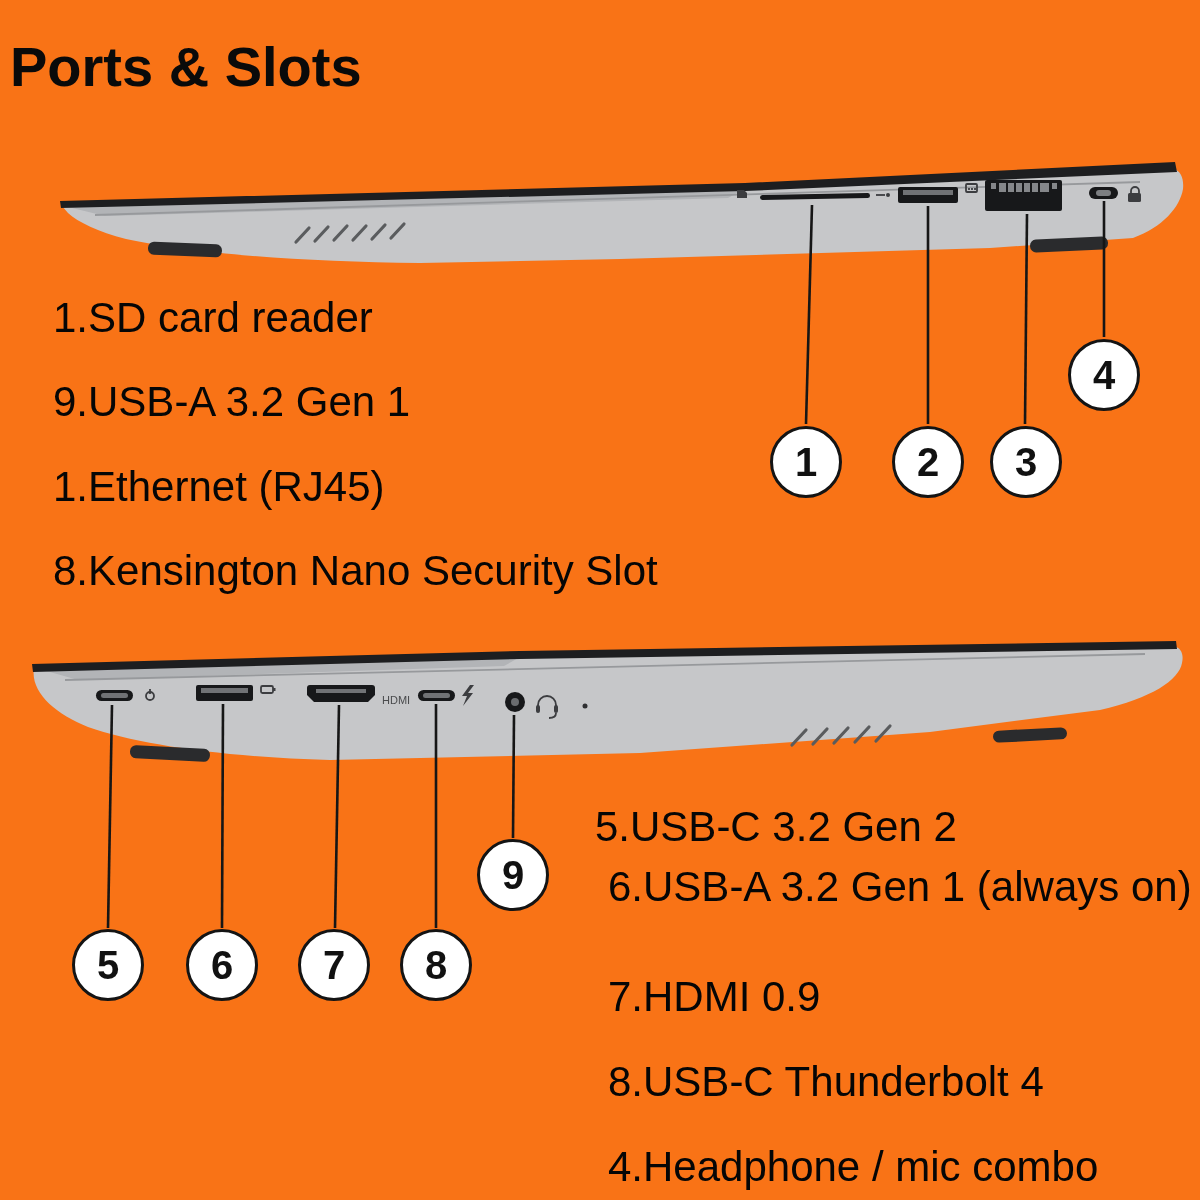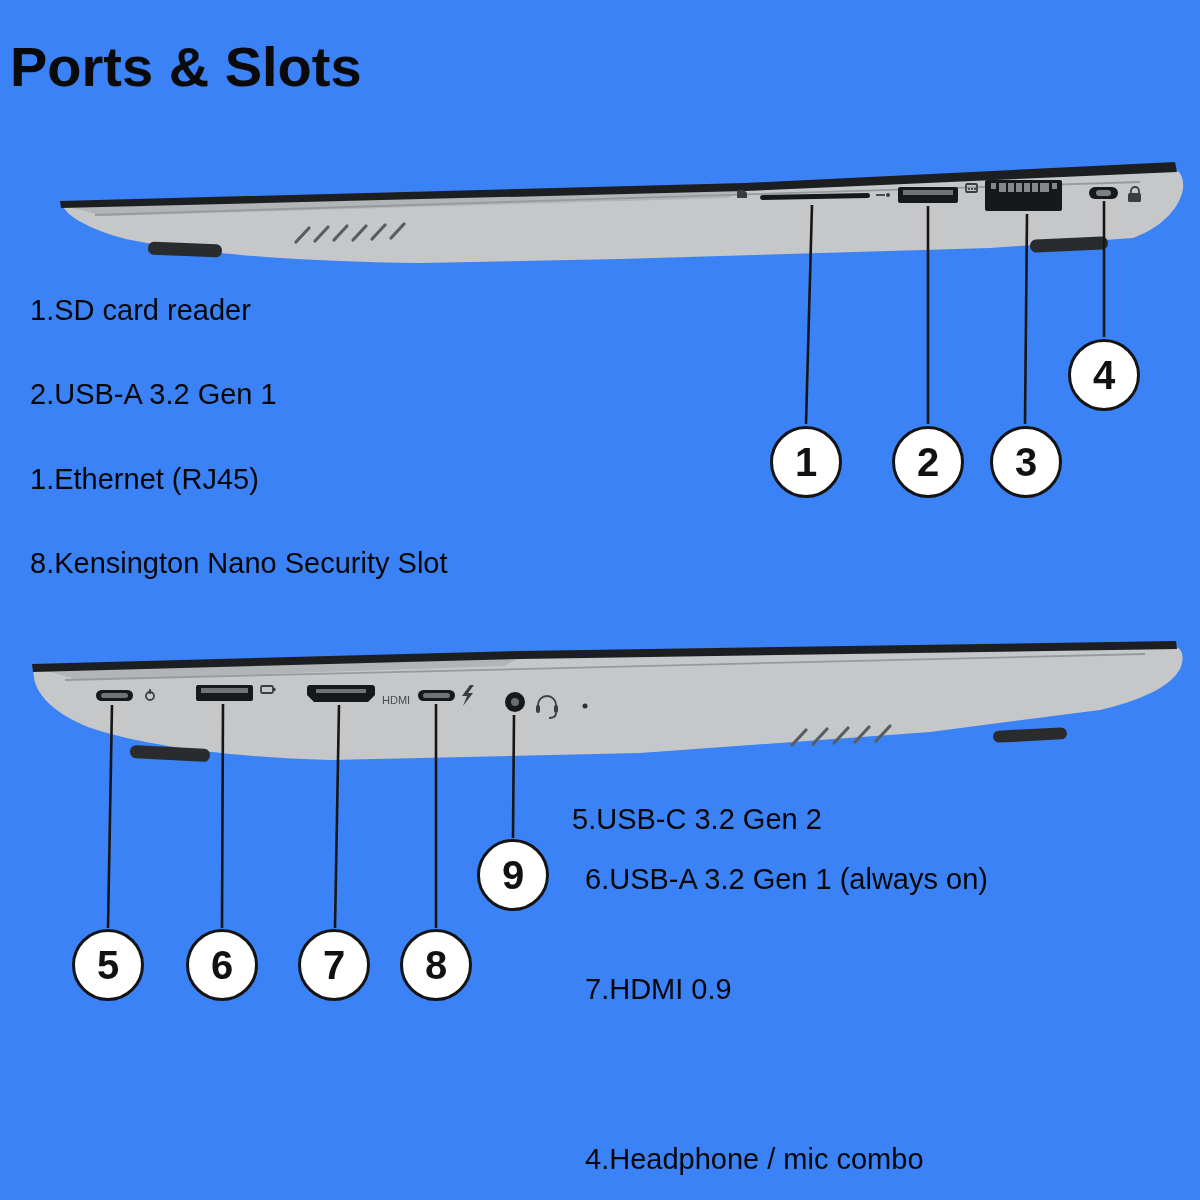--- a/index.html
+++ b/index.html
@@ -1,27 +1,27 @@
 <!DOCTYPE html>
 <html style="--body: #c6c7c9; --accent_gray: #b2b4b7; --lid: #1d1e20; --outline: #141414;"><head>
 <meta charset="utf-8">
 <style>
   * { margin:0; padding:0; box-sizing:border-box; }
   html, body { background:#ffffff; }
   .canvas {
-    position:relative; width:1200px; height:1200px; background:#3b82f6;
+    position:relative; width:1200px; height:1200px; background:#f97316;
     overflow:hidden; font-family:"Liberation Sans", sans-serif;
   }
   .title {
     position:absolute; left:10px; top:34px;
     font-size:56px; font-weight:800; color:#0a0a0a; white-space:nowrap;
   }
   .diagram-svg { position:absolute; left:0; top:0; z-index:1; }
   .port-label {
-    position:absolute; font-size:29px; color:#060606; white-space:nowrap; z-index:2;
+    position:absolute; font-size:42px; color:#060606; white-space:nowrap; z-index:2;margin-left:23px;
   }
   .callout-circle {
     position:absolute; width:72px; height:72px; border-radius:50%;
     border:3px solid var(--outline,#141414); background:#fff;
     display:flex; align-items:center; justify-content:center;
     font-size:40px; font-weight:700; color:#111; z-index:3;
   }
   
   .lbody   { fill:var(--body,#c6c7c9); }
   .deck    { fill:var(--accent_gray,#b2b4b7); }
@@ -178,22 +178,23 @@
   <div class="callout-circle" style="left:892px; top:426px">2</div>
   <div class="callout-circle" style="left:990px; top:426px">3</div>
   <div class="callout-circle" style="left:1068px; top:339px">4</div>
   <div class="callout-circle" style="left:72px;  top:929px">5</div>
   <div class="callout-circle" style="left:186px; top:929px">6</div>
   <div class="callout-circle" style="left:298px; top:929px">7</div>
   <div class="callout-circle" style="left:400px; top:929px">8</div>
   <div class="callout-circle" style="left:477px; top:839px">9</div>
 
   <div class="port-label" style="left:30px; top:294px">1.SD card reader</div>
-  <div class="port-label" style="left:30px; top:378px">2.USB-A 3.2 Gen 1</div>
+  <div class="port-label" style="left:30px; top:378px">9.USB-A 3.2 Gen 1</div>
   <div class="port-label" style="left:30px; top:463px">1.Ethernet (RJ45)</div>
   <div class="port-label" style="left:30px; top:547px">8.Kensington Nano Security Slot</div>
 
   <div class="port-label" style="left:572px; top:803px">5.USB-C 3.2 Gen 2</div>
   <div class="port-label" style="left:585px; top:863px">6.USB-A 3.2 Gen 1 (always on)</div>
   <div class="port-label" style="left:585px; top:973px">7.HDMI 0.9</div>
+  <div class="port-label" style="left:585px; top:1058px">8.USB-C Thunderbolt 4</div>
   <div class="port-label" style="left:585px; top:1143px">4.Headphone / mic combo</div>
 
 </div>
 
 </body></html>

